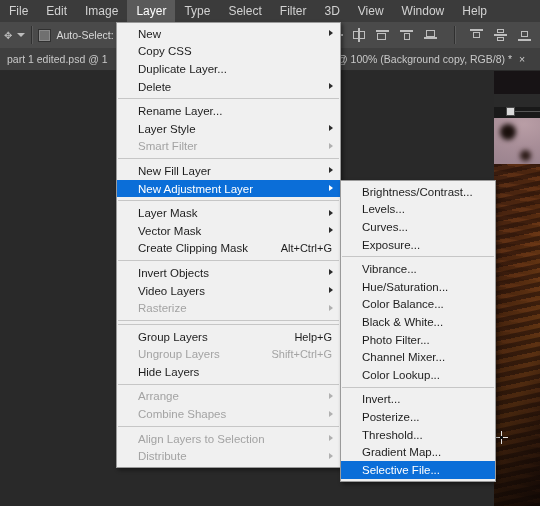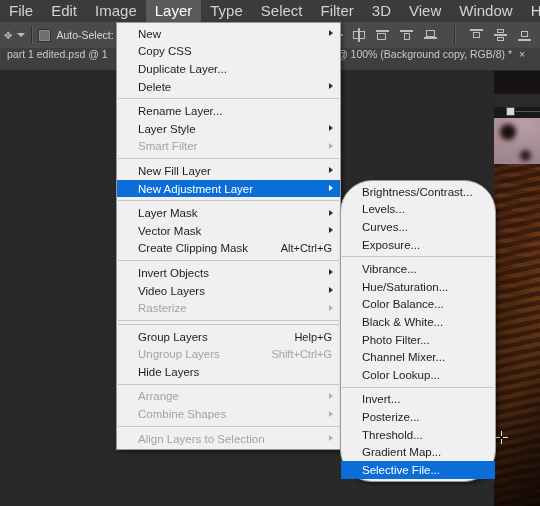--- a/index.html
+++ b/index.html
@@ -12,21 +12,21 @@
   #app{position:relative;width:540px;height:506px;overflow:hidden;background:#2b2b2b;}
 
   
   .menubar{
     position:absolute;left:0;top:0;width:540px;height:22px;
     background:#3b3b3b;
     display:flex;align-items:center;
     z-index:5;
   }
   .menubar .mitem{
-    font-size:15px;color:#d2d2d2;
+    font-size:12px;color:#d2d2d2;
     padding:0 9px;height:22px;line-height:22px;
     white-space:nowrap;cursor:default;
   }
   .menubar .mitem.active{background:#5a5a5a;color:#fff;}
 
   
   .optbar{
     position:absolute;left:0;top:22px;width:540px;height:26px;
     background:#4a4a4a;
     border-bottom:1px solid #2e2e2e;
@@ -49,21 +49,21 @@
   .ai{width:15px;height:14px;position:relative;opacity:.92;}
   .ai i{position:absolute;background:#c8c8c8;display:block;}
 
   
   .tabbar{
     position:absolute;left:0;top:48px;width:540px;height:22px;
     background:#444;border-bottom:1px solid #2a2a2a;
     z-index:1;
   }
   .doctab{
-    position:absolute;top:0;height:22px;display:flex;align-items:flex-start;
+    position:absolute;top:0;height:22px;display:flex;align-items:center;
     background:#3f3f3f;border-right:1px solid #2d2d2d;
     padding:0 7px;box-sizing:border-box;
   }
   .doctab span{font-size:10.5px;color:#c9c9c9;white-space:nowrap;}
   .tab-close{font-size:11px;color:#bdbdbd;margin-left:7px;cursor:pointer;}
 
   
   .workspace{
     position:absolute;left:0;top:70px;width:540px;height:436px;
     background:#292929;overflow:hidden;
@@ -106,21 +106,21 @@
   .cursor-cross i.c{left:5px;top:5px;width:3px;height:3px;background:#111;}
 
   
   .menu{
     position:absolute;background:#f0f0f0;
     border:1px solid #9a9a9a;
     box-shadow:2px 2px 4px rgba(0,0,0,.45);
     z-index:20;padding:2px 0;box-sizing:border-box;
   }
   #layer-menu{left:116px;top:22px;width:225px;}
-  #adj-submenu{left:340px;top:180px;width:156px;border-radius:32px;}
+  #adj-submenu{left:340px;top:180px;width:156px;}
 
   .mrow{
     position:relative;height:17.6px;display:flex;align-items:center;
     padding:0 6px 0 21px;box-sizing:border-box;cursor:default;
     font-size:11.5px;color:#1d1d1d;white-space:nowrap;
   }
   .mrow .lbl{flex:0 0 auto;}
   .mrow .shortcut{margin-left:auto;font-size:11px;color:#1d1d1d;padding-right:2px;}
   .mrow.disabled .lbl,.mrow.disabled .shortcut{color:#a3a3a3;}
   .mrow.hl{background:#0b6ed8;}
@@ -317,20 +317,24 @@
       </div>
       <div class="mrow disabled">
         <span class="lbl">Combine Shapes</span>
         <span class="arrow"></span>
       </div>
       <div class="msep"></div>
       <div class="mrow disabled">
         <span class="lbl">Align Layers to Selection</span>
         <span class="arrow"></span>
       </div>
+      <div class="mrow disabled">
+        <span class="lbl">Distribute</span>
+        <span class="arrow"></span>
+      </div>
     </div>
 
   <div class="menu" id="adj-submenu">
       <div class="mrow">
         <span class="lbl">Brightness/Contrast...</span>
       </div>
       <div class="mrow">
         <span class="lbl">Levels...</span>
       </div>
       <div class="mrow">

